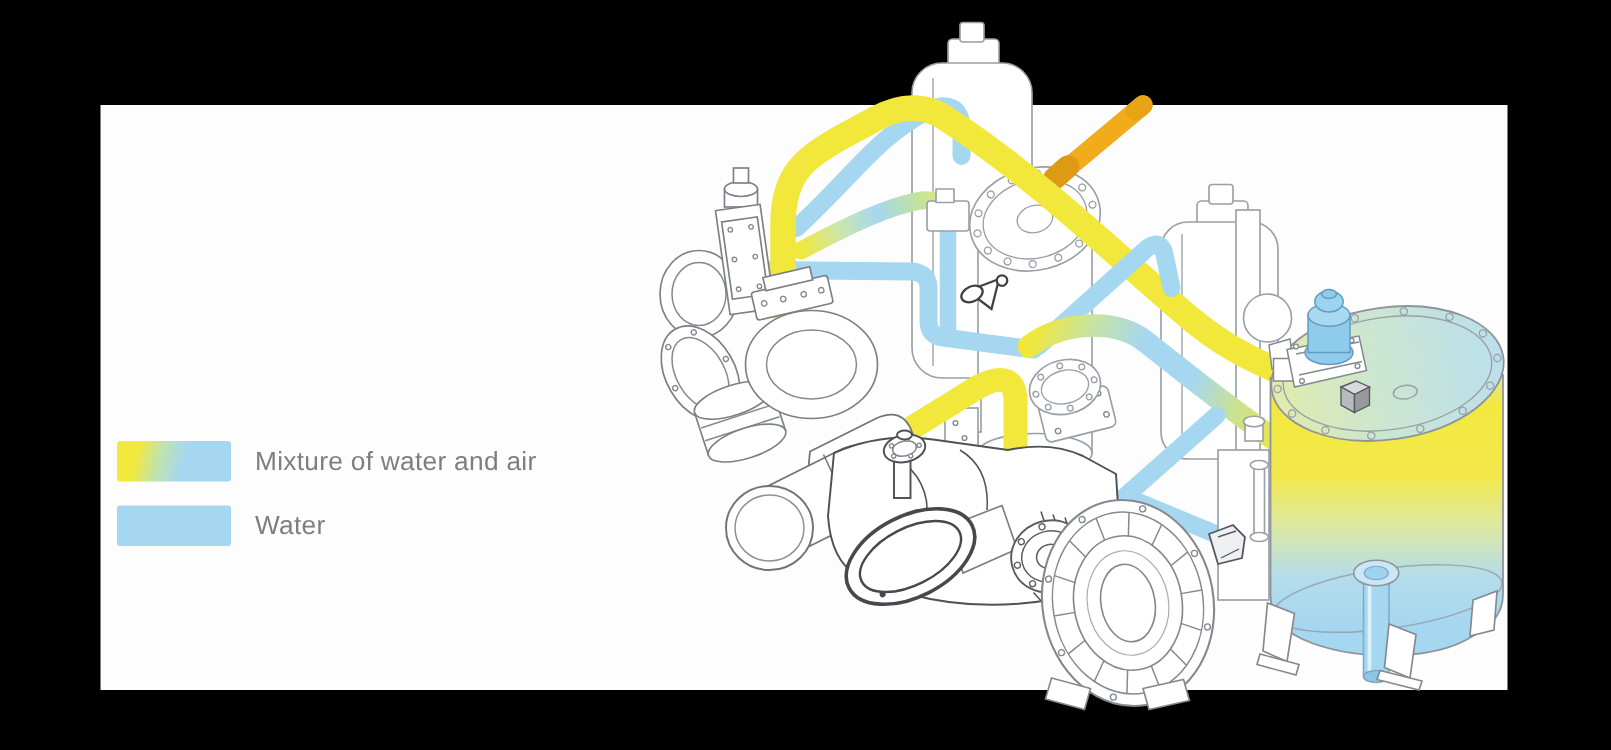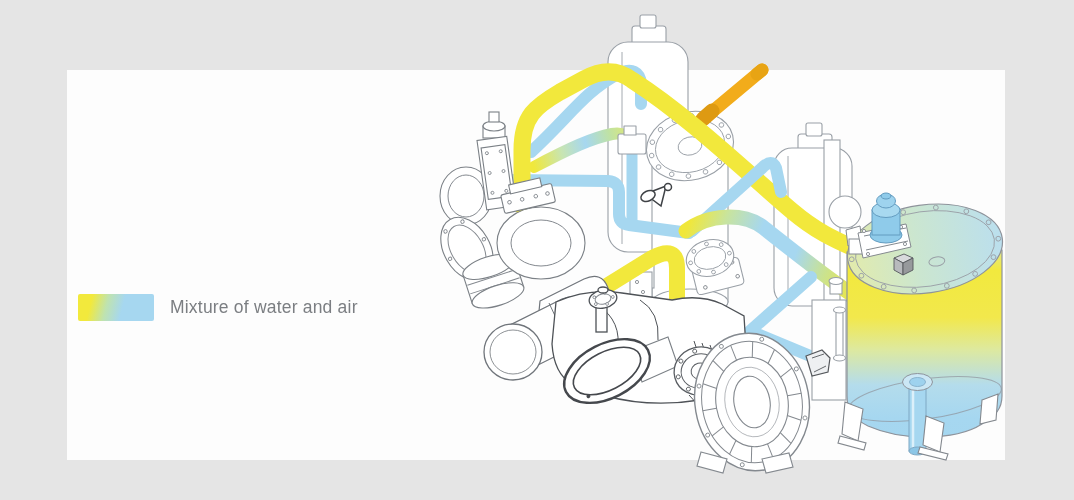--- a/index.html
+++ b/index.html
@@ -1,16 +1,16 @@
 <!DOCTYPE html>
 <html><head>
 <meta charset="utf-8">
 <style>
   html,body{margin:0;padding:0;background:#ffffff;}
-  .canvas{position:relative;width:1074px;height:500px;background:#e5e5e5;overflow:hidden;
+  .canvas{position:relative;width:1074px;height:500px;background:#000000;overflow:hidden;
           font-family:"Liberation Sans", sans-serif;}
   .backdrop{position:absolute;left:67px;top:70px;width:938px;height:390px;background:#fdfdfd;}
   .legend{position:absolute;left:78px;top:294px;}
   .legend-row{display:flex;align-items:center;margin-bottom:16px;height:27px;}
   .swatch{width:76px;height:27px;border-radius:2px;flex:0 0 auto;}
   .swatch.mixture{background:linear-gradient(104deg,#f2e93c 18%,#bfe3b0 38%,#a6d7f0 58%);}
   .swatch.air{background:#f2e93c;}
   .swatch.water{background:#a6d7f0;}
   .legend-label{margin-left:16px;font-size:17.5px;color:#7b7e82;letter-spacing:.2px;white-space:nowrap;}
   svg{position:absolute;left:0;top:0;}
@@ -384,14 +384,18 @@
         <circle cx="668" cy="187" r="3.5" fill="#fff" stroke="#3f4246" stroke-width="1.5"></circle>
       </g>
     </g>
   </svg>
 
   <div class="legend">
     <div class="legend-row">
       <span class="swatch mixture"></span>
       <span class="legend-label">Mixture of water and air</span>
     </div>
+    <div class="legend-row">
+      <span class="swatch water"></span>
+      <span class="legend-label">Water</span>
+    </div>
   </div>
 </div>
 
 </body></html>

